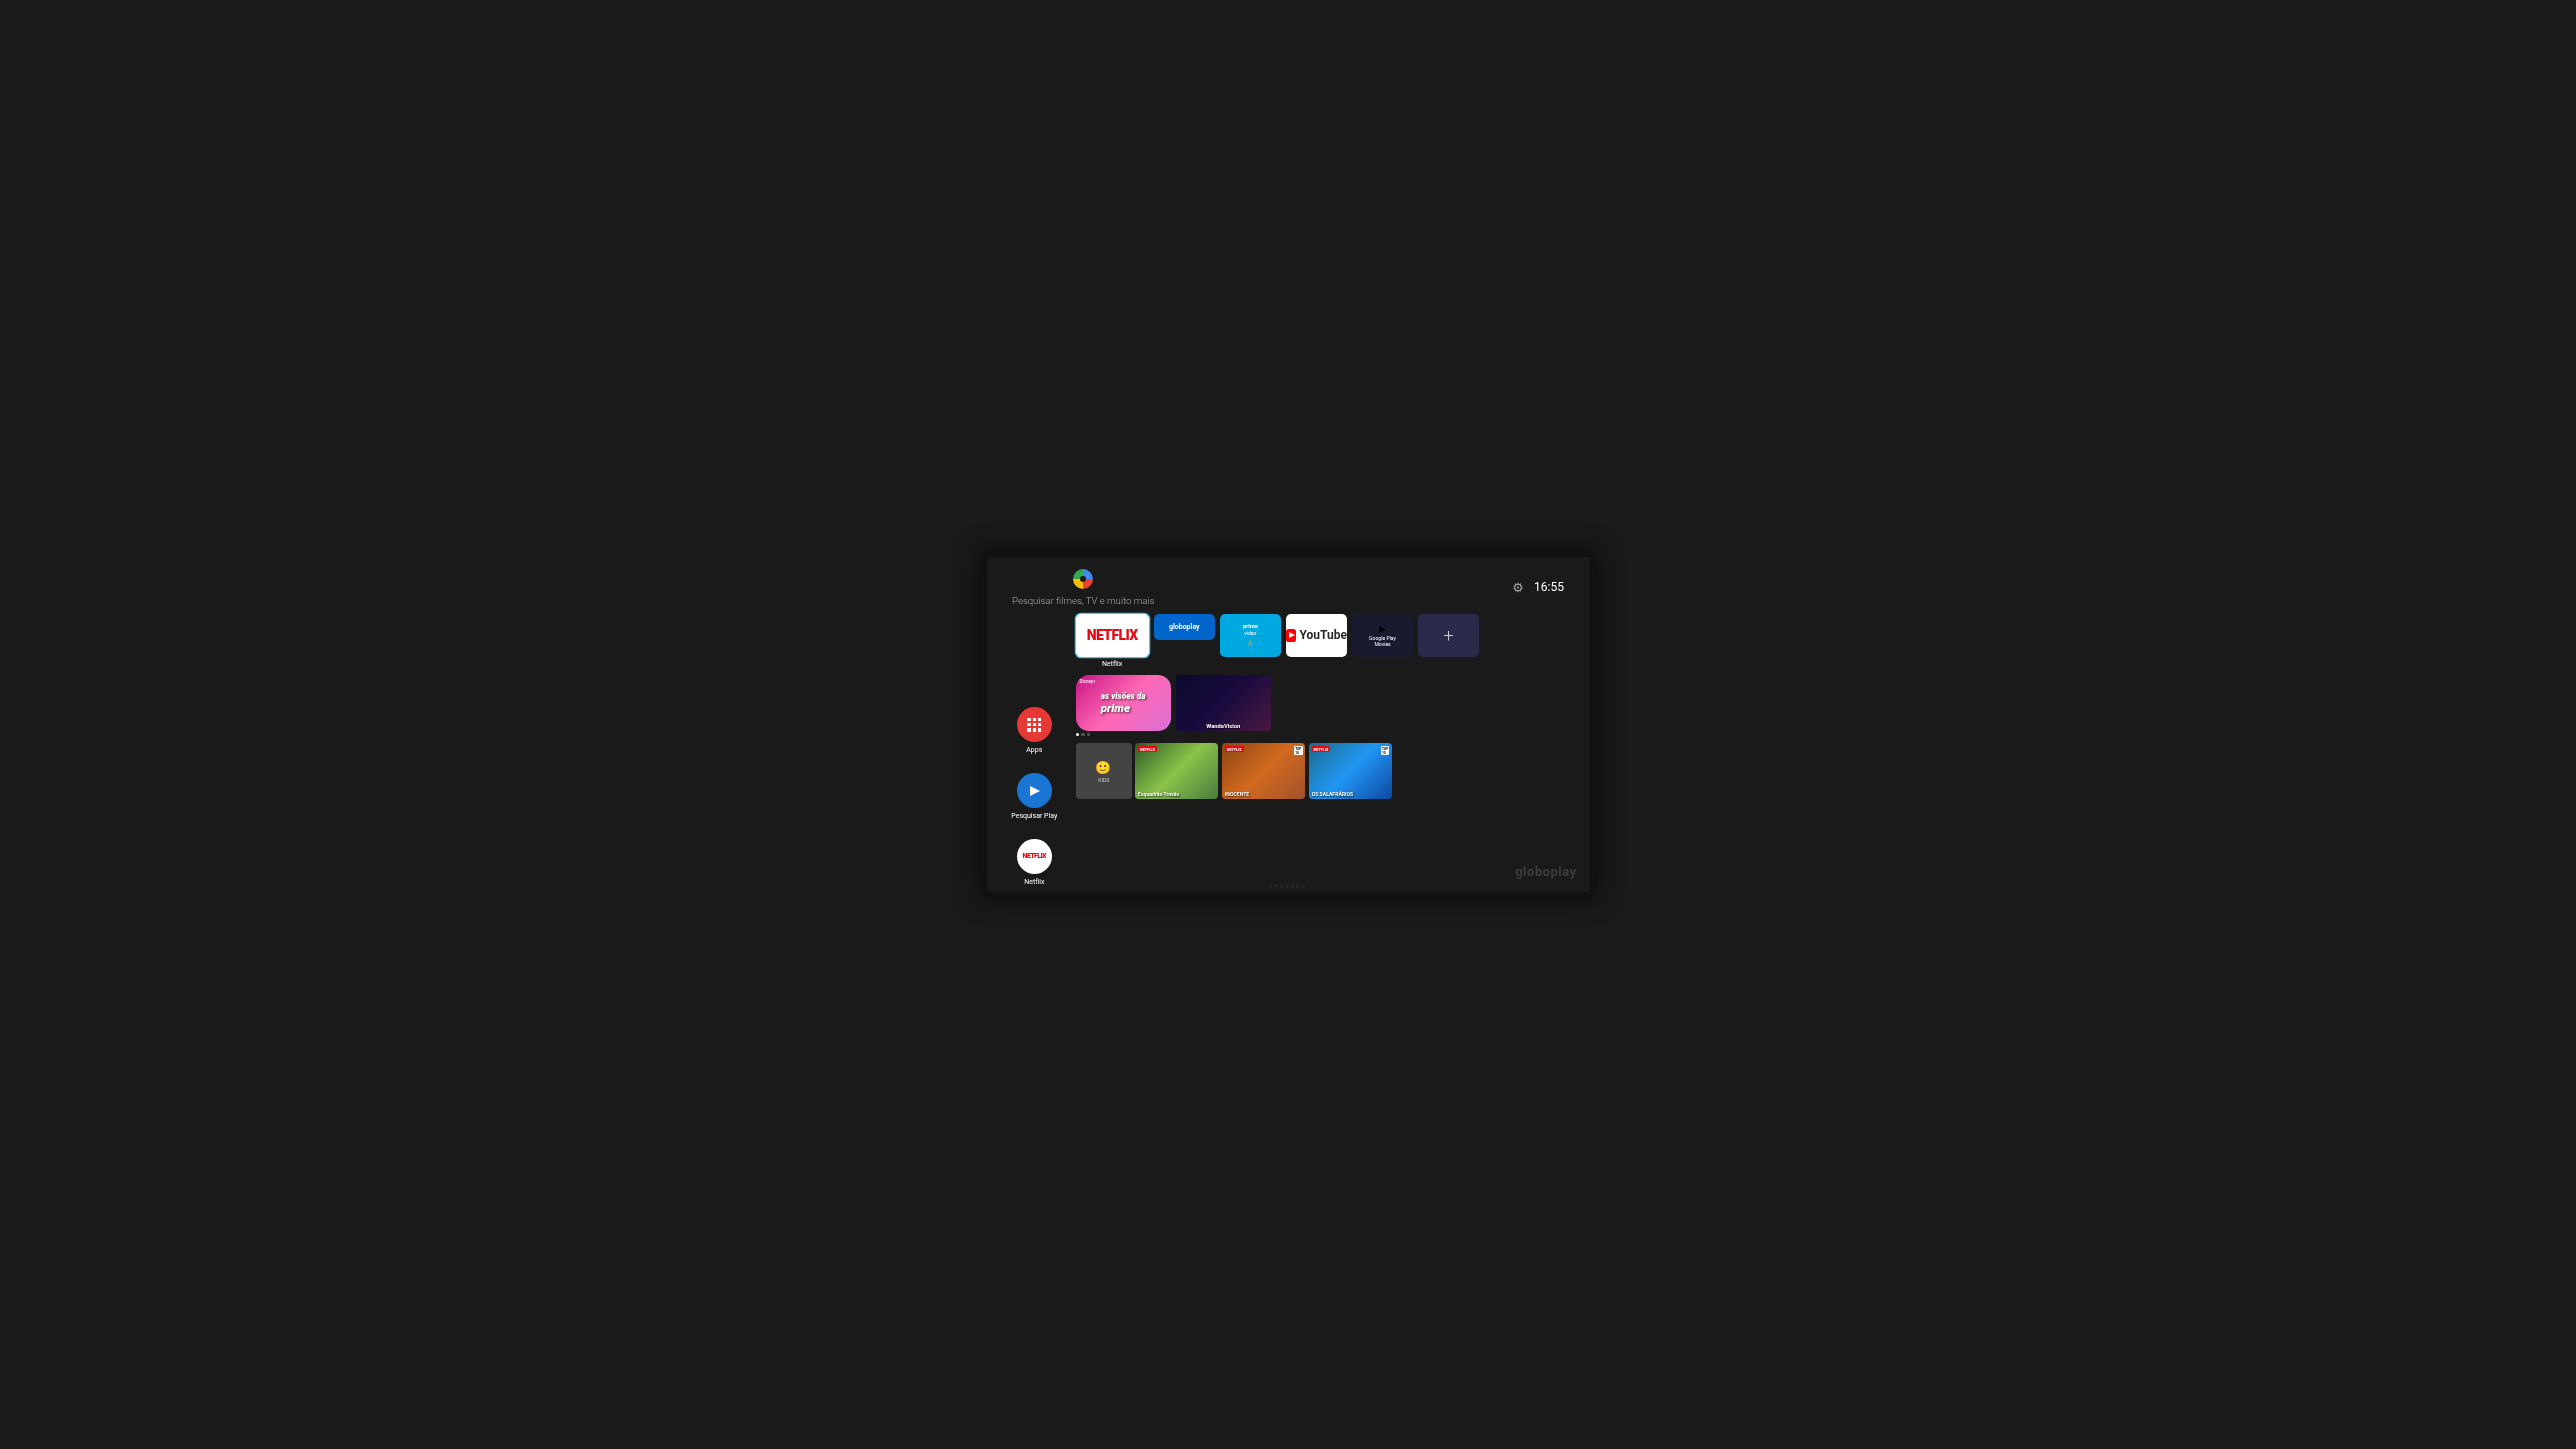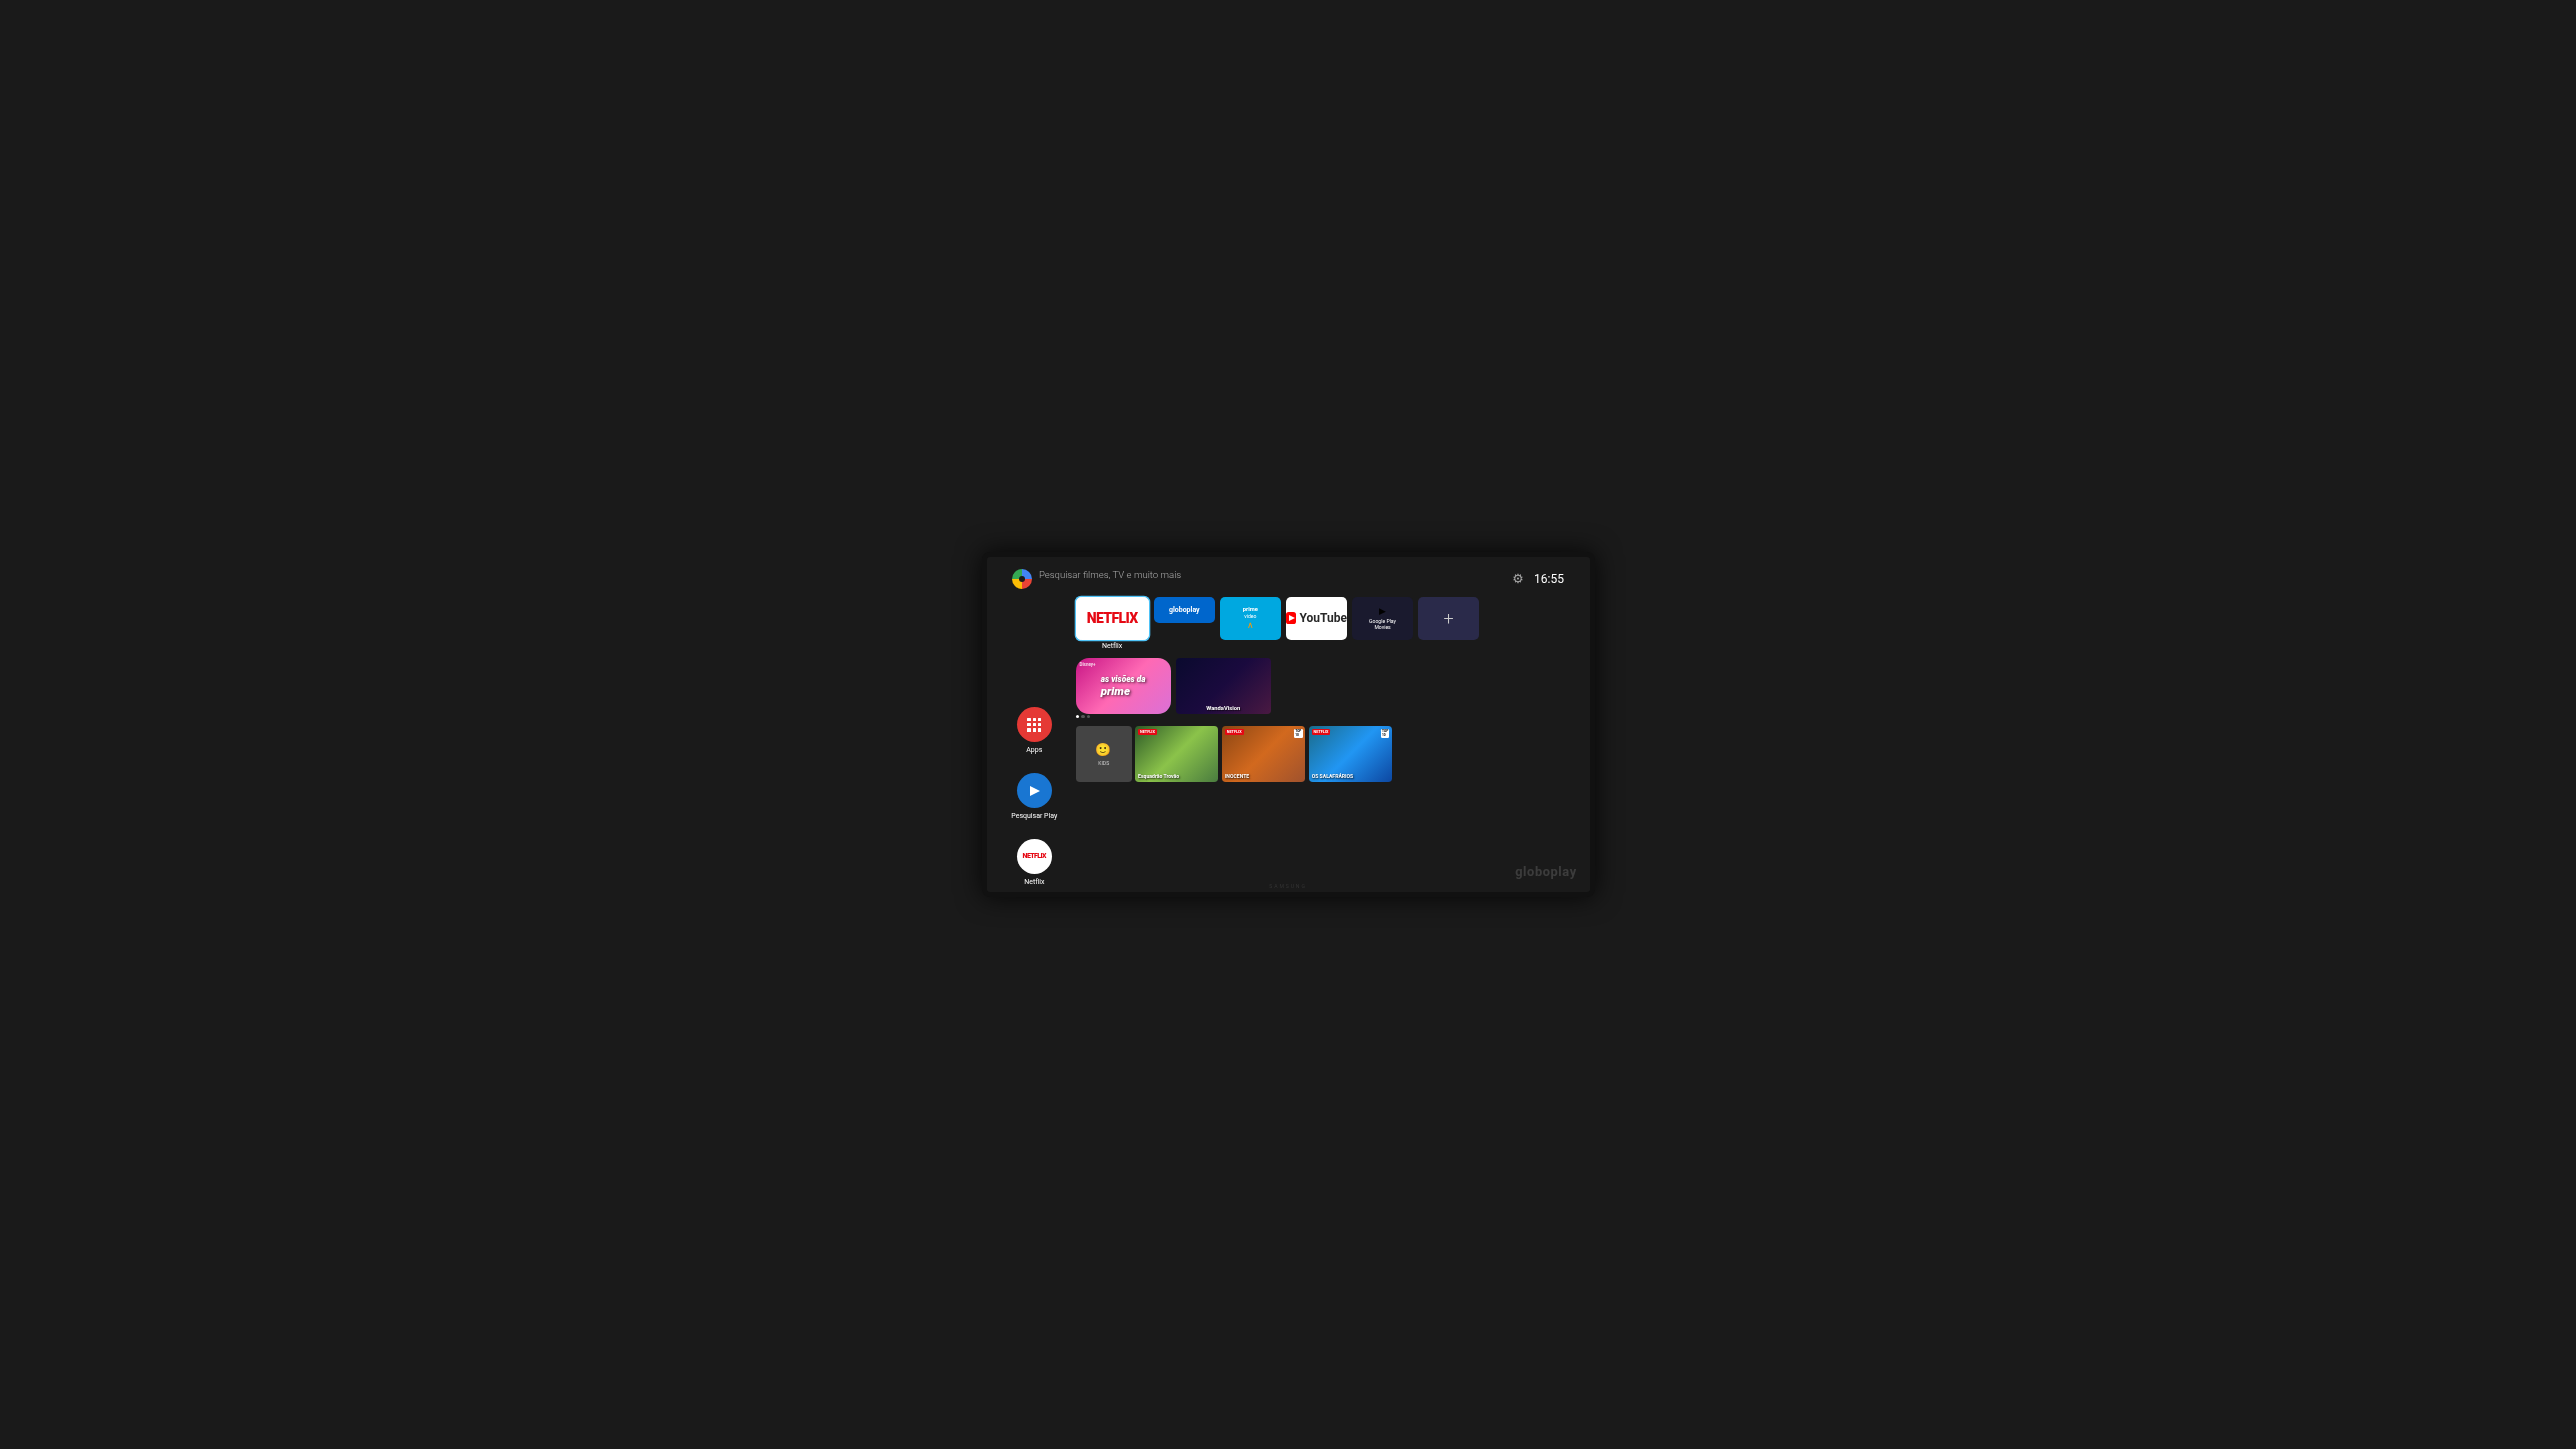--- a/index.html
+++ b/index.html
@@ -36,21 +36,23 @@
     
     .header {
       display: flex;
       align-items: center;
       justify-content: space-between;
       padding: 11.5px 25.6px 7.7px 25.6px;
     }
 
     .search-bar {
       display: flex;
+      align-items: center;
       gap: 6.4px;
+      flex-direction: column;
     }
 
     .ga-circle {
       width: 20.4px;
       height: 20.4px;
       border-radius: 50%;
       background: conic-gradient(#4285F4 0deg 90deg, #EA4335 90deg 180deg, #FBBC04 180deg 270deg, #34A853 270deg 360deg);
       display: flex;
       align-items: center;
       justify-content: center;

